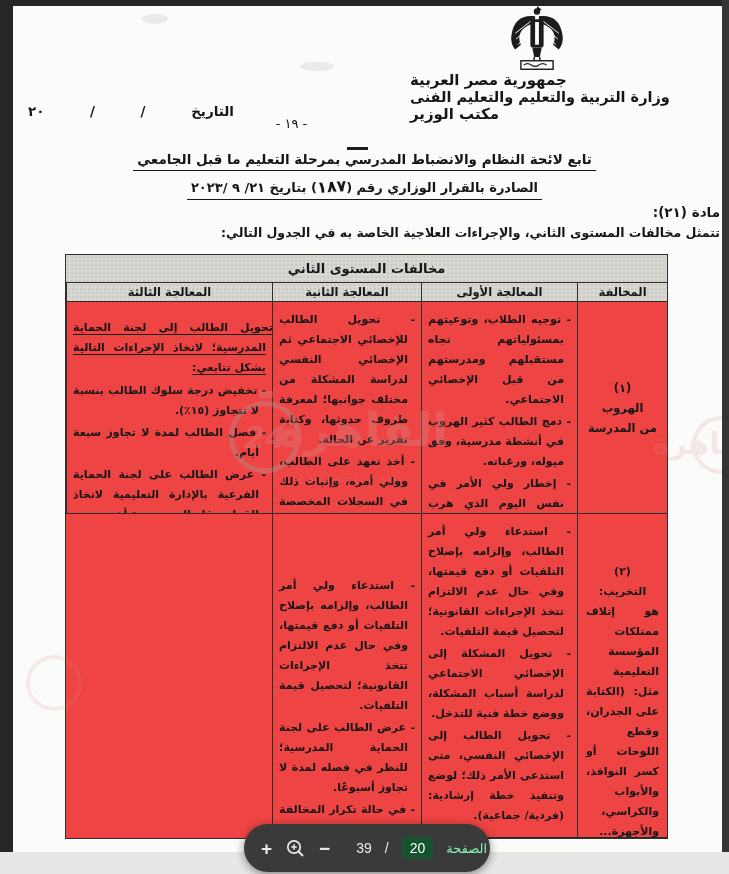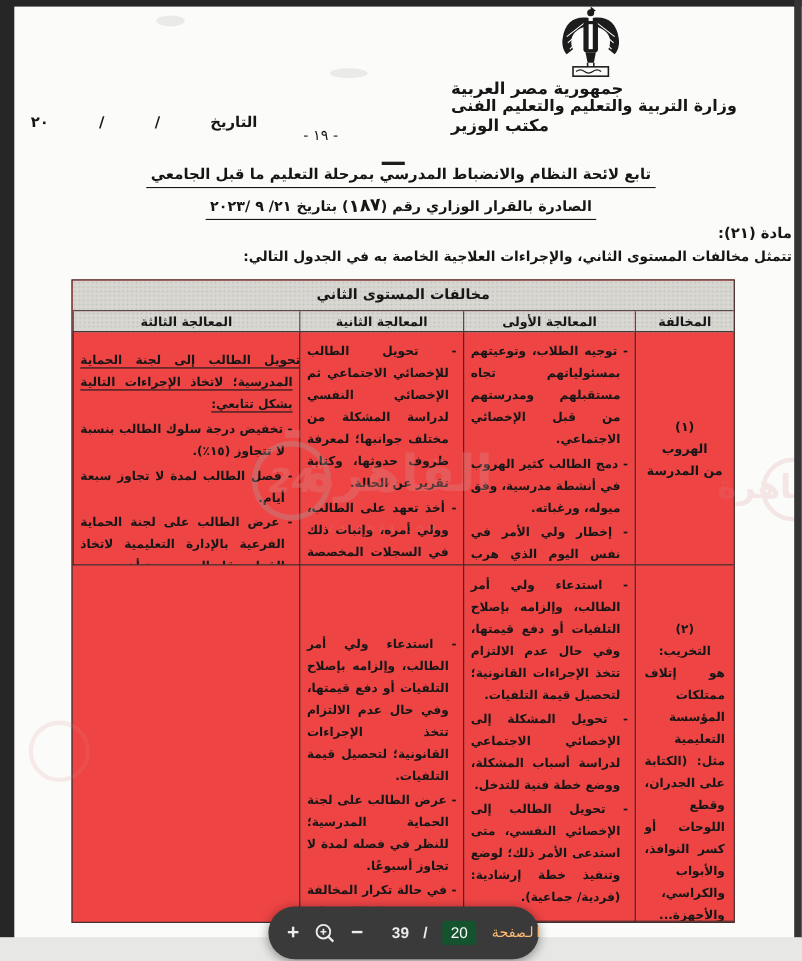--- a/index.html
+++ b/index.html
@@ -81,23 +81,23 @@
 
   
   .toolbar{
     position:absolute;left:244px;top:824px;width:246px;height:48px;border-radius:24px;
     background:#3a3a3a;box-shadow:0 2px 10px rgba(0,0,0,.45);
     display:flex;align-items:center;gap:13px;padding:0 17px;direction:ltr;z-index:10;
     color:#ececec;font-family:"Liberation Sans",sans-serif;
   }
   .tb-btn{font-size:19px;font-weight:bold;color:#ececec;cursor:pointer;line-height:1;background:none;border:none;padding:0;font-family:"Liberation Sans",sans-serif;}
   .tb-divider{width:1px;height:48px;background:#5e5e5e;}
-  .tb-num{font-size:14px;font-weight:bold;}
+  .tb-num{font-size:14px;}
   .tb-page-box{background:#14532d;border-radius:3px;padding:3px 8px;font-size:14px;color:#fff;cursor:text;}
-  .tb-label{font-size:13px;color:#fdba74;font-family:Liberation Mono, monospace;}
+  .tb-label{font-size:13px;color:#86efac;font-family:Liberation Sans, sans-serif;}
   .tb-zoom-icon{cursor:pointer;display:flex;align-items:center;}
 </style>
 </head>
 <body>
 
 <div class="viewer">
 
   <svg class="emblem" viewBox="0 0 66 74">
     <path d="M33 2 l5 4 -5 2 z" fill="#1c1c1c"></path>
     <circle cx="33" cy="8" r="3.4" fill="#1c1c1c"></circle>

